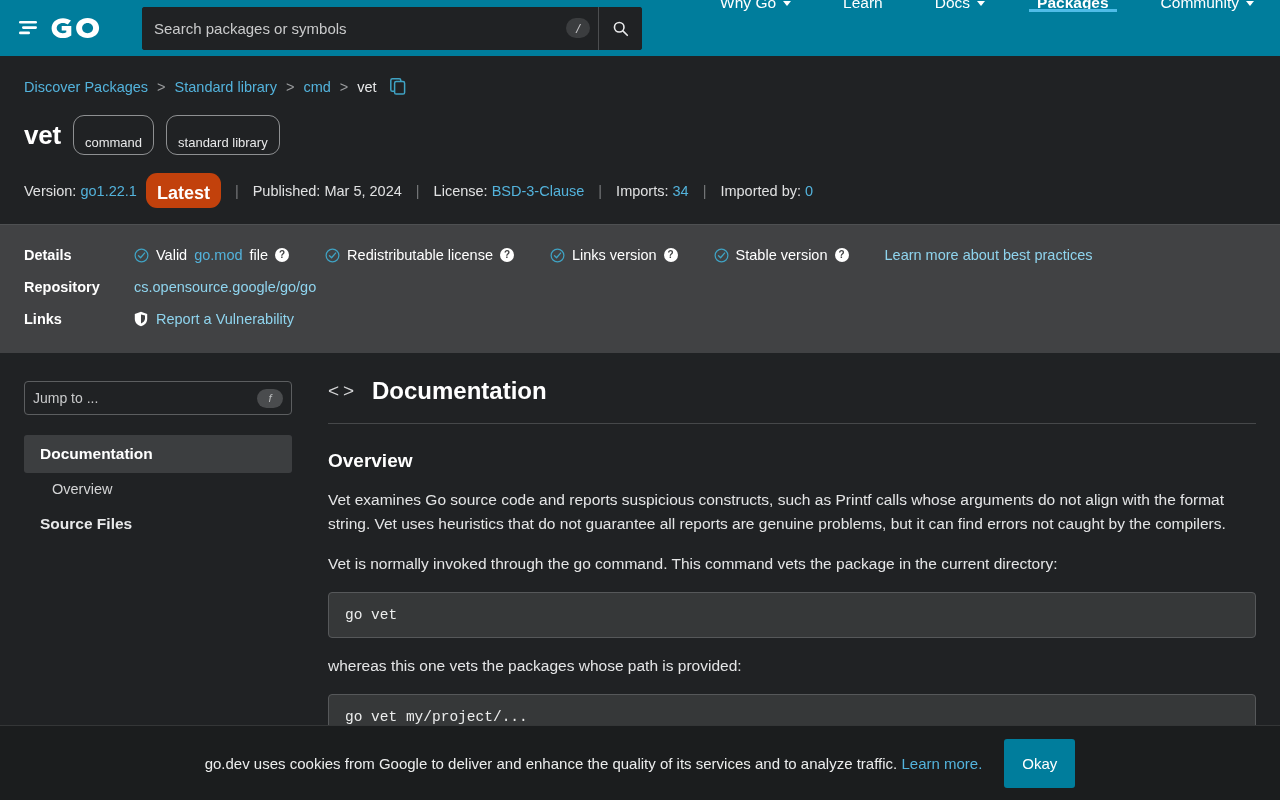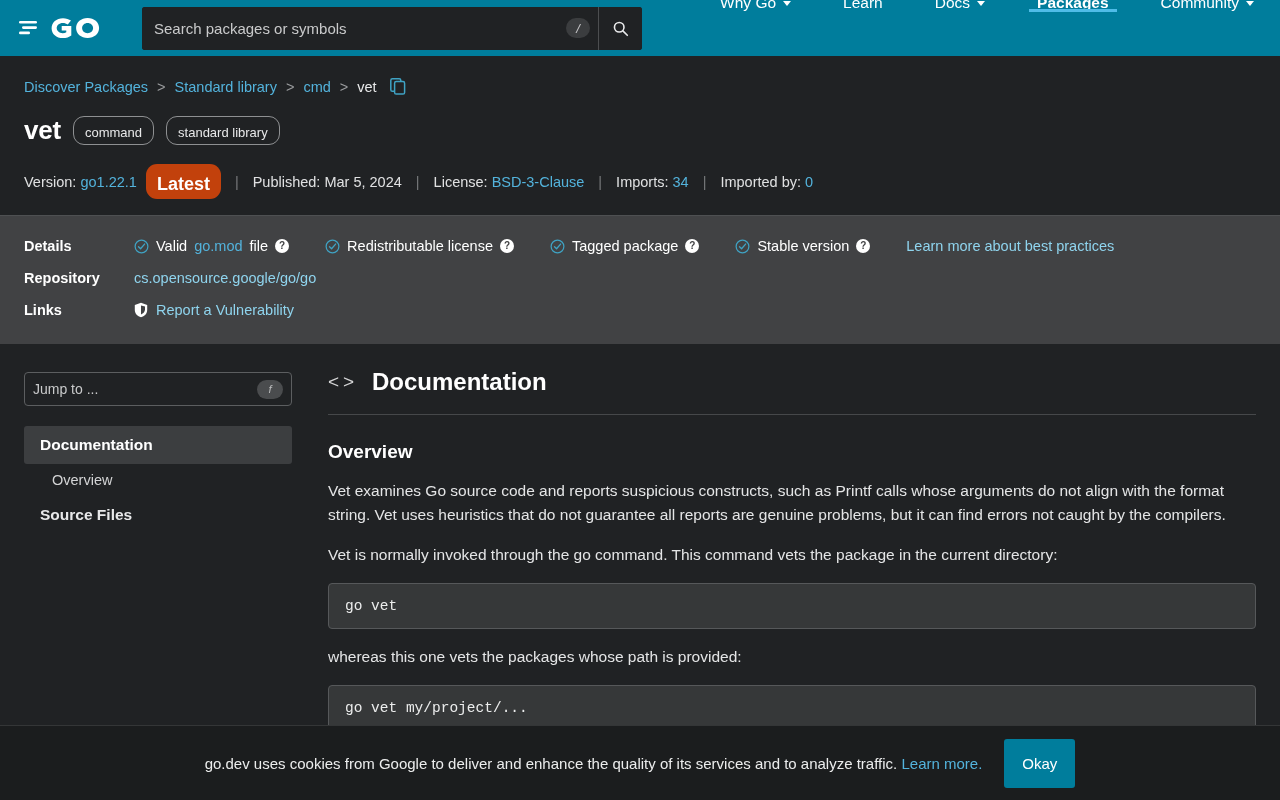--- a/index.html
+++ b/index.html
@@ -120,21 +120,21 @@
   .pkg-title-row {
     display: flex;
     align-items: center;
     gap: 12px;
     margin-top: 20px;
   }
   .pkg-title { font-size: 26px; font-weight: bold; color: #ffffff; letter-spacing: -0.2px; }
   .chip {
     border: 1px solid #8e9092;
     border-radius: 11px;
-    padding: 8px 11px 3px 11px;
+    padding: 19px 11px 3px 11px;
     font-size: 13px;
     color: #e8e9ea;
     line-height: 1.25;
   }
 
   .meta-row {
     margin-top: 18px;
     display: flex;
     align-items: center;
     font-size: 14.5px;
@@ -419,21 +419,21 @@
         </svg>
         <span>Redistributable license</span>
         <span class="help-dot">?</span>
       </span>
 
       <span class="detail-check">
         <svg width="15" height="15" viewBox="0 0 16 16">
           <circle cx="8" cy="8" r="6.8" fill="none" stroke="#3fa3c4" stroke-width="1.3"></circle>
           <polyline points="4.8,8.2 7,10.4 11.3,5.4" fill="none" stroke="#3fa3c4" stroke-width="1.4" stroke-linecap="round" stroke-linejoin="round"></polyline>
         </svg>
-        <span>Tagged package</span>
+        <span>Links version</span>
         <span class="help-dot">?</span>
       </span>
 
       <span class="detail-check">
         <svg width="15" height="15" viewBox="0 0 16 16">
           <circle cx="8" cy="8" r="6.8" fill="none" stroke="#3fa3c4" stroke-width="1.3"></circle>
           <polyline points="4.8,8.2 7,10.4 11.3,5.4" fill="none" stroke="#3fa3c4" stroke-width="1.4" stroke-linecap="round" stroke-linejoin="round"></polyline>
         </svg>
         <span>Stable version</span>
         <span class="help-dot">?</span>

